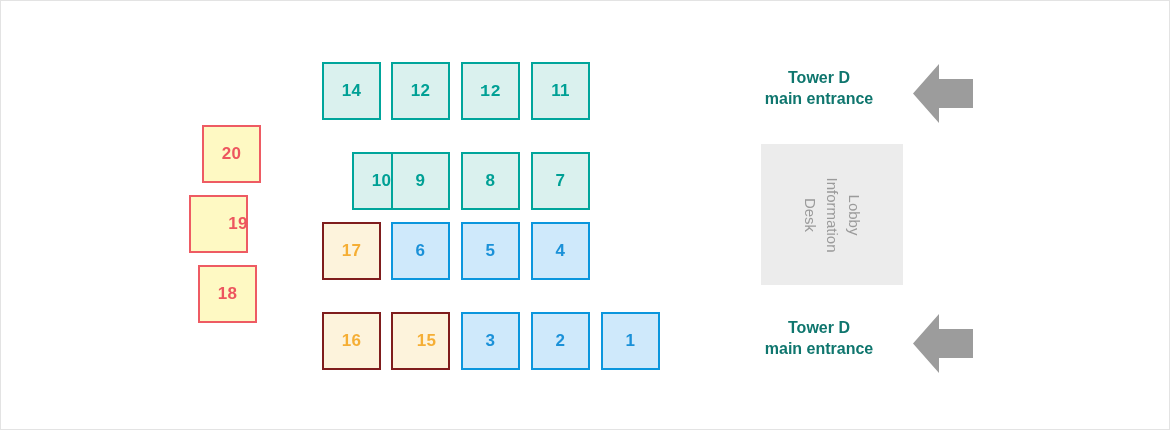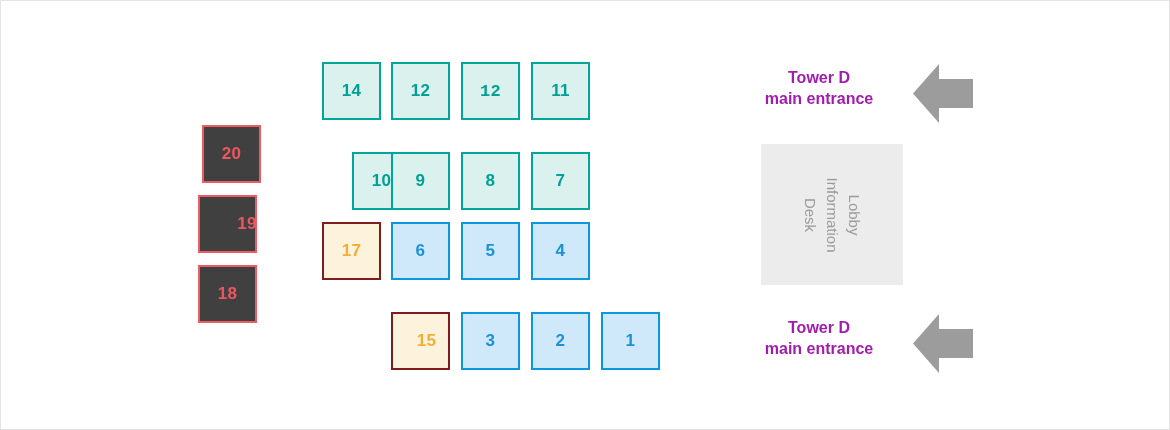--- a/index.html
+++ b/index.html
@@ -9,61 +9,62 @@
     border:1px solid #e3e3e3;overflow:hidden;
   }
   .booth{
     position:absolute;width:59px;height:58px;box-sizing:border-box;
     display:flex;align-items:center;justify-content:center;
     font-size:17px;font-weight:600;letter-spacing:.3px;
   }
   .booth.teal  {background:#daf1ee;border:2px solid #00a59b;color:#00a095;}
   .booth.blue  {background:#cfe9fb;border:2px solid #0b96dd;color:#1b91d8;}
   .booth.yellow{background:#fdf3dc;border:2px solid #7f1d1d;color:#f5ae35;}
-  .booth.red   {background:#404040;border:2px solid #ee5b63;color:#ed565f;}
+  .booth.red   {background:#fef9c3;border:2px solid #ee5b63;color:#ed565f;}
   .entrance-label{
     position:absolute;width:160px;text-align:center;
-    color:#a21caf;font-size:16px;font-weight:700;line-height:21px;
+    color:#0f766e;font-size:16px;font-weight:700;line-height:21px;
   }
   .arrow{position:absolute;width:60px;height:59px;}
   .lobby{
     position:absolute;left:760px;top:143px;width:142px;height:141px;
     background:#ececec;
   }
   .lobby-text{
     position:absolute;left:50%;top:50%;
     transform:translate(-50%,-50%) rotate(90deg);
     color:#9b9b9b;font-size:15px;line-height:22px;text-align:center;
     white-space:nowrap;
   }
 </style>
 </head>
 <body>
 
 <div class="canvas">
 
   <div class="booth red" style="left:201px;top:124px;">20</div>
-  <div class="booth red" style="left:197px;top:194px;padding-left:39px;">19</div>
+  <div class="booth red" style="left:188px;top:194px;padding-left:39px;">19</div>
   <div class="booth red" style="left:197px;top:264px;">18</div>
 
   <div class="booth teal" style="left:321px;top:61px;">14</div>
   <div class="booth teal" style="left:390px;top:61px;">12</div>
   <div class="booth teal" style="left:460px;top:61px;font-family:Liberation Mono, monospace;">12</div>
   <div class="booth teal" style="left:530px;top:61px;">11</div>
 
   <div class="booth teal" style="left:321px;top:151px;margin-left:30px;">10</div>
   <div class="booth teal" style="left:390px;top:151px;">9</div>
   <div class="booth teal" style="left:460px;top:151px;">8</div>
   <div class="booth teal" style="left:530px;top:151px;">7</div>
 
   <div class="booth yellow" style="left:321px;top:221px;">17</div>
   <div class="booth blue" style="left:390px;top:221px;">6</div>
   <div class="booth blue" style="left:460px;top:221px;">5</div>
   <div class="booth blue" style="left:530px;top:221px;">4</div>
 
+  <div class="booth yellow" style="left:321px;top:311px;">16</div>
   <div class="booth yellow" style="left:390px;top:311px;padding-left:12px;">15</div>
   <div class="booth blue" style="left:460px;top:311px;">3</div>
   <div class="booth blue" style="left:530px;top:311px;">2</div>
   <div class="booth blue" style="left:600px;top:311px;">1</div>
 
   <div class="lobby">
     <div class="lobby-text">
       <div>Lobby</div>
       <div>Information</div>
       <div>Desk</div>

